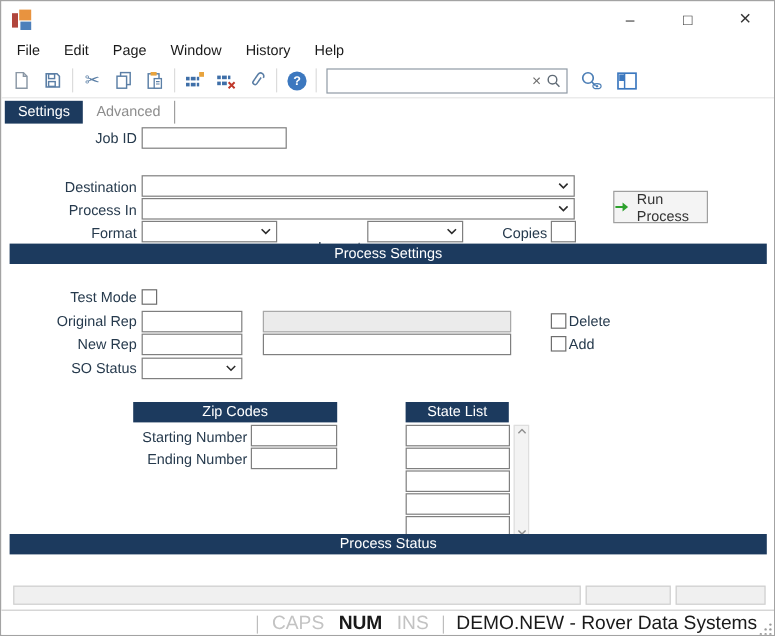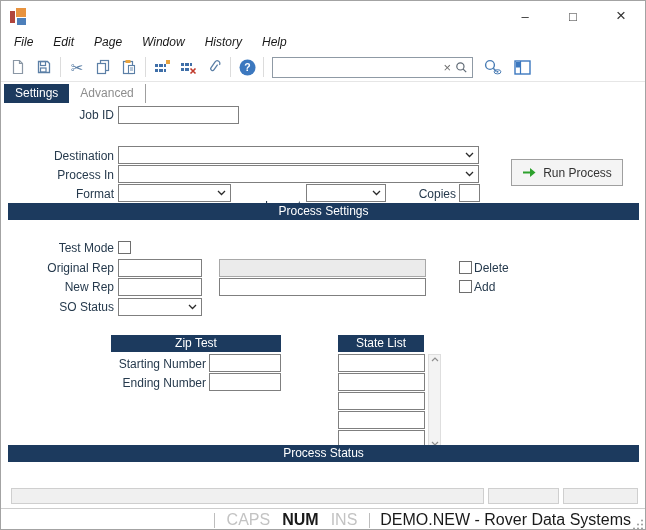--- a/index.html
+++ b/index.html
@@ -12,21 +12,21 @@
   .titlebar{display:flex;align-items:center;height:30px;padding-left:9px;}
   .app-icon{position:relative;width:18px;height:17px;margin-right:8px;flex:0 0 auto;}
   .app-icon .bar-red{position:absolute;left:0;top:3;width:5px;height:12px;background:#b1453c;top:3px;}
   .app-icon .sq-orange{position:absolute;left:6px;top:0;width:10px;height:9px;background:#e8933f;}
   .app-icon .sq-blue{position:absolute;left:7px;top:10px;width:9px;height:7px;background:#4d7fba;}
   .title-text{font-size:12px;color:#1a1a1a;white-space:nowrap;}
   .win-controls{margin-left:auto;display:flex;height:30px;}
   .win-btn{width:48px;height:30px;display:flex;align-items:center;justify-content:center;color:#333;font-size:13px;}
   .win-btn.close{font-size:17px;}
   
-  .menubar{display:flex;align-items:center;height:22px;padding-left:3px;font-style:italic;}
+  .menubar{display:flex;align-items:center;height:22px;padding-left:3px;}
   .menu-item{padding:3px 10px;color:#1a1a1a;}
   
   .toolbar{display:flex;align-items:center;height:28px;border-bottom:1px solid #e6e6e6;padding-left:4px;}
   .tb-btn{width:26px;height:24px;display:flex;align-items:center;justify-content:center;flex:0 0 auto;}
   .tb-sep{width:1px;height:20px;background:#dcdcdc;margin:0 3px;flex:0 0 auto;}
   .cut-glyph{font-size:15px;color:#5b7fa6;line-height:1;}
   .search-wrap{display:flex;align-items:center;box-sizing:border-box;width:201px;height:21px;
     border:1px solid #8f9aa5;background:#fff;margin-left:5px;padding:0 4px;}
   .search-input{flex:1;min-width:0;border:none;outline:none;font:12px "Liberation Sans",sans-serif;background:transparent;}
   .search-clear{color:#6e6e6e;font-size:13px;padding:0 4px;line-height:1;}
@@ -41,21 +41,21 @@
     font:12px "Liberation Sans",sans-serif;padding:0 3px;outline:none;color:#222;}
   .combo{position:absolute;box-sizing:border-box;border:1px solid #7f7f7f;background:#fff;
     display:flex;align-items:center;justify-content:flex-end;padding-right:4px;}
   .secheader{position:absolute;background:#1c3a5e;color:#fff;text-align:center;
     height:17px;line-height:17px;font-size:12px;}
   .gray-field{position:absolute;box-sizing:border-box;background:#ebebeb;border:1px solid #a8a8a8;}
   .status-field{position:absolute;box-sizing:border-box;background:#f0f0f0;border:1px solid #cfcfcf;}
   .cbox{position:absolute;appearance:none;-webkit-appearance:none;margin:0;width:13px;height:13px;
     border:1px solid #6e6e6e;background:#fff;}
   .cblabel{position:absolute;color:#263a4d;line-height:14px;}
-  .run-btn{position:absolute;left:510px;top:158px;width:112px;height:27px;box-sizing:border-box;
+  .run-btn{position:absolute;left:510px;top:158px;width:79px;height:27px;box-sizing:border-box;
     background:#f4f4f4;border:1px solid #9f9f9f;display:flex;align-items:center;justify-content:center;
     gap:6px;color:#333;font-size:12px;}
   .sbar{position:absolute;left:427px;top:353px;width:13px;height:95px;box-sizing:border-box;
     background:#f3f3f3;border:1px solid #dedede;}
   .sbar .arr{position:absolute;left:0;width:100%;display:flex;justify-content:center;}
   .sbar .arr.up{top:2px;} .sbar .arr.down{bottom:2px;}
   
   .statusbar{position:absolute;left:0;right:0;top:507px;height:22px;background:#fff;
     border-top:1px solid #cdcdcd;display:flex;align-items:center;justify-content:flex-end;
     font-size:16px;padding-right:14px;}
@@ -251,21 +251,21 @@
   <input type="checkbox" class="cbox" style="left: 458px; top: 279px;">
   <span class="cblabel" style="left:473px;top:279px;">Add</span>
 
   <span class="flabel" style="left:0;top:297px;width:113px;">SO Status</span>
   <div class="combo" style="left:117px;top:297px;width:84px;height:18px;">
     <svg width="9" height="6" viewBox="0 0 9 6">
         <path d="M1 1l3.5 3.5L8 1" fill="none" stroke="#2b2b2b" stroke-width="1.3"></path>
       </svg>
   </div>
 
-  <div class="secheader" style="left:110px;top:334px;width:170px;">Zip Test</div>
+  <div class="secheader" style="left:110px;top:334px;width:170px;">Zip Codes</div>
   <span class="flabel" style="left:60px;top:354px;width:145px;">Starting Number</span>
   <input class="tinput" style="left: 208px; top: 353px; width: 72px; height: 18px;" type="text" value="">
   <span class="flabel" style="left:60px;top:373px;width:145px;">Ending Number</span>
   <input class="tinput" style="left: 208px; top: 372px; width: 72px; height: 18px;" type="text" value="">
 
   <div class="secheader" style="left:337px;top:334px;width:86px;">State List</div>
   <input class="tinput" style="left: 337px; top: 353px; width: 87px; height: 18px;" type="text" value="">
   <input class="tinput" style="left: 337px; top: 372px; width: 87px; height: 18px;" type="text" value="">
   <input class="tinput" style="left: 337px; top: 391px; width: 87px; height: 18px;" type="text" value="">
   <input class="tinput" style="left: 337px; top: 410px; width: 87px; height: 18px;" type="text" value="">

